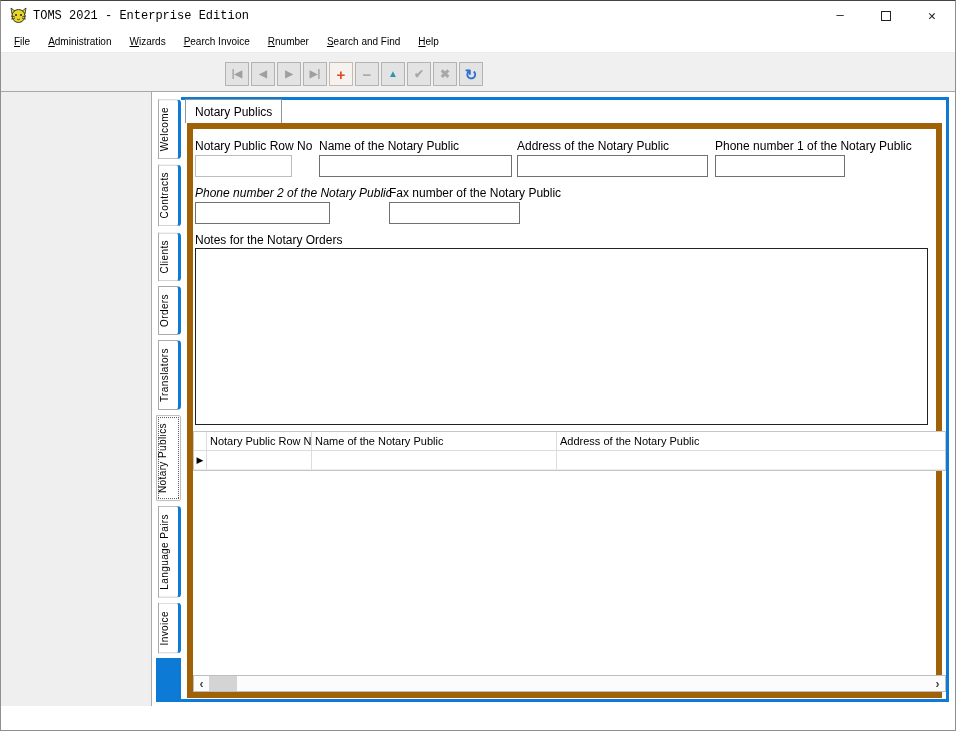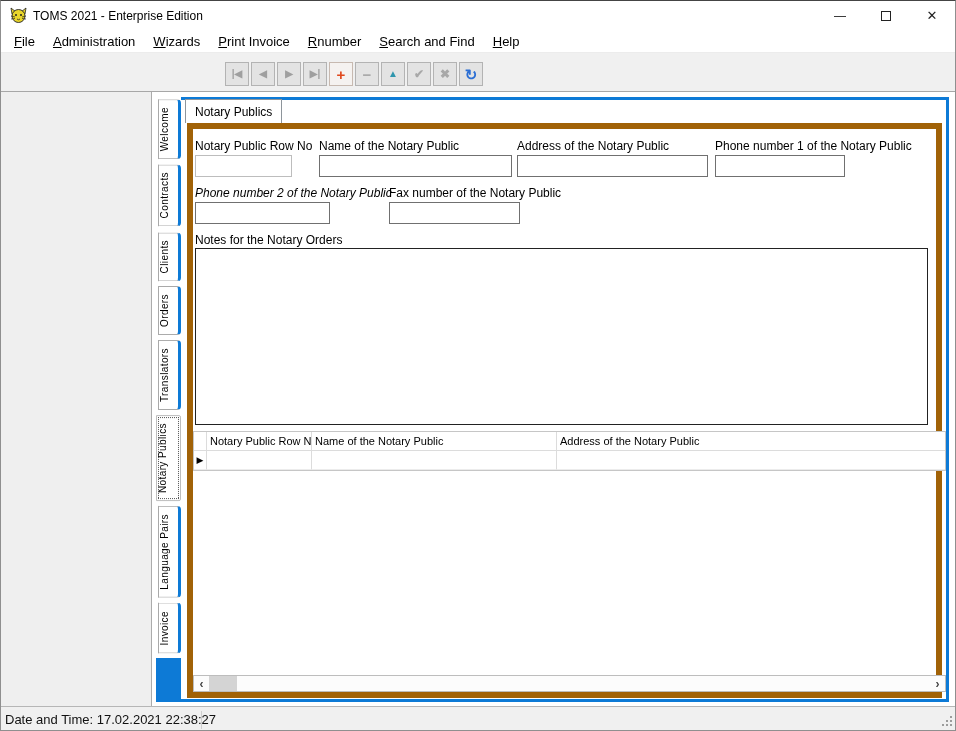--- a/index.html
+++ b/index.html
@@ -1,31 +1,31 @@
 <!DOCTYPE html>
 <html><head>
 <meta charset="utf-8">
 <style>
   * { margin:0; padding:0; box-sizing:border-box; }
   html,body { width:956px; height:731px; }
   body { font-family:"Liberation Sans", sans-serif; font-size:12px; color:#000; background:#fff; }
   .window { position:relative; width:956px; height:731px; background:#fff; border:1px solid #8f8f8f; border-top:1px solid #444; overflow:hidden; }
 
   
-  .titlebar { position:absolute; left:0; top:0; width:100%; height:29px; background:#fff; display:flex; align-items:center; }
+  .titlebar { position:absolute; left:0; top:0; width:100%; height:29px; background:#fff; display:flex; align-items:center;font-family:Liberation Mono, monospace; }
   .app-icon { width:17px; height:17px; margin:0 6px 0 9px; flex:0 0 auto; }
   .title-text { font-size:12px; color:#000; }
   .win-controls { position:absolute; right:0; top:0; height:29px; display:flex; }
   .win-btn { width:46px; height:29px; display:flex; align-items:center; justify-content:center; font-size:12px; color:#222; cursor:default; }
   .win-btn .maxbox { width:10px; height:10px; border:1px solid #222; display:block; }
   .win-btn.close { font-size:13px; }
 
   
   .menubar { position:absolute; left:0; top:29px; width:100%; height:23px; background:#fff; display:flex; align-items:center; padding-left:4px; border-bottom:1px solid #ececec; }
-  .menu-item { padding:3px 9px; font-size:13px; white-space:nowrap; }
+  .menu-item { padding:3px 9px; font-size:10px; white-space:nowrap; }
   .menu-item .mkey { text-decoration:underline; }
 
   
   .toolbar { position:absolute; left:0; top:52px; width:100%; height:38px; background:#f0f0f0; }
   .navbar { position:absolute; left:224px; top:9px; display:flex; gap:2px; }
   .nav-btn { width:24px; height:24px; background:#e3e3e3; border:1px solid #b3b3b3; display:flex; align-items:center; justify-content:center; font-size:10px; font-weight:bold; line-height:1; }
   .nav-btn.hot { background:#f5f2f0; border-color:#c7b9b0; }
   .nav-btn.glyph-lg { font-size:15px; }
   .nav-btn.glyph-md { font-size:12px; }
 
@@ -103,21 +103,21 @@
           <span class="maxbox"></span>
         </div>
       <div class="win-btn close">✕</div>
     </div>
   </div>
 
   <div class="menubar">
     <span class="menu-item"><span class="mkey">F</span><span>ile</span></span>
     <span class="menu-item"><span class="mkey">A</span><span>dministration</span></span>
     <span class="menu-item"><span class="mkey">W</span><span>izards</span></span>
-    <span class="menu-item"><span class="mkey">P</span><span>rint Invoice</span></span>
+    <span class="menu-item"><span class="mkey">P</span><span>earch Invoice</span></span>
     <span class="menu-item"><span class="mkey">R</span><span>number</span></span>
     <span class="menu-item"><span class="mkey">S</span><span>earch and Find</span></span>
     <span class="menu-item"><span class="mkey">H</span><span>elp</span></span>
   </div>
 
   <div class="toolbar">
     <div class="navbar">
       <div class="nav-btn">
           <span style="color: rgb(159, 159, 159);">|◀</span>
         </div>
@@ -212,26 +212,14 @@
     </div>
 
     <div class="hscroll">
       <div class="hs-arrow">‹</div>
       <div class="hs-thumb"></div>
       <div class="hs-arrow right">›</div>
     </div>
 
   </div>
 
-  <div class="statusbar">
-    <span class="status-text">Date and Time: 17.02.2021 22:38:27</span>
-    <span class="status-div"></span>
-    <span class="size-grip">
-      <i style="right:0; top:0;"></i>
-      <i style="right:4px; top:4px;"></i>
-        <i style="right:0; top:4px;"></i>
-      <i style="right:8px; top:8px;"></i>
-        <i style="right:4px; top:8px;"></i>
-        <i style="right:0; top:8px;"></i>
-    </span>
-  </div>
 
 </div>
 
 </body></html>

